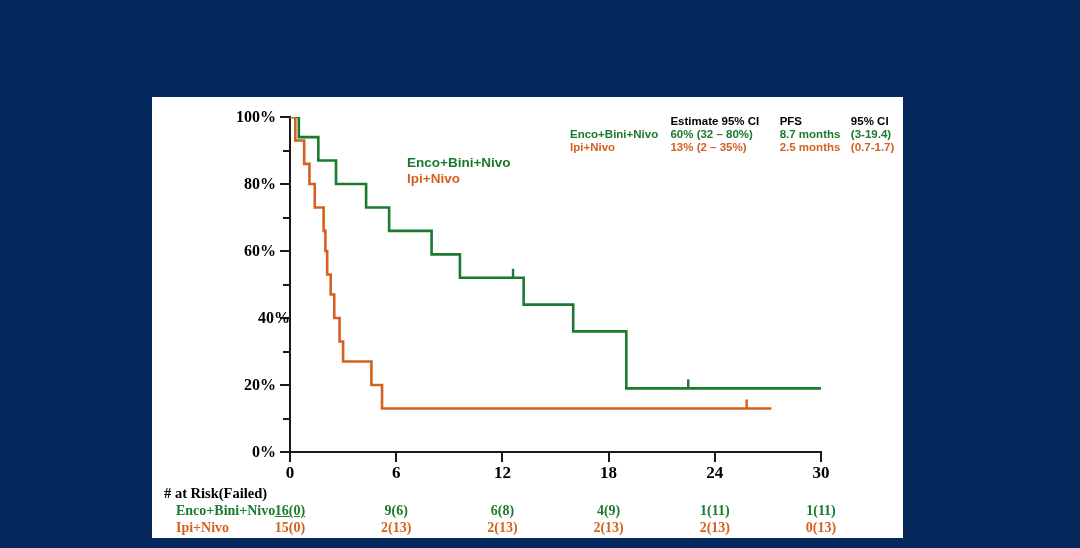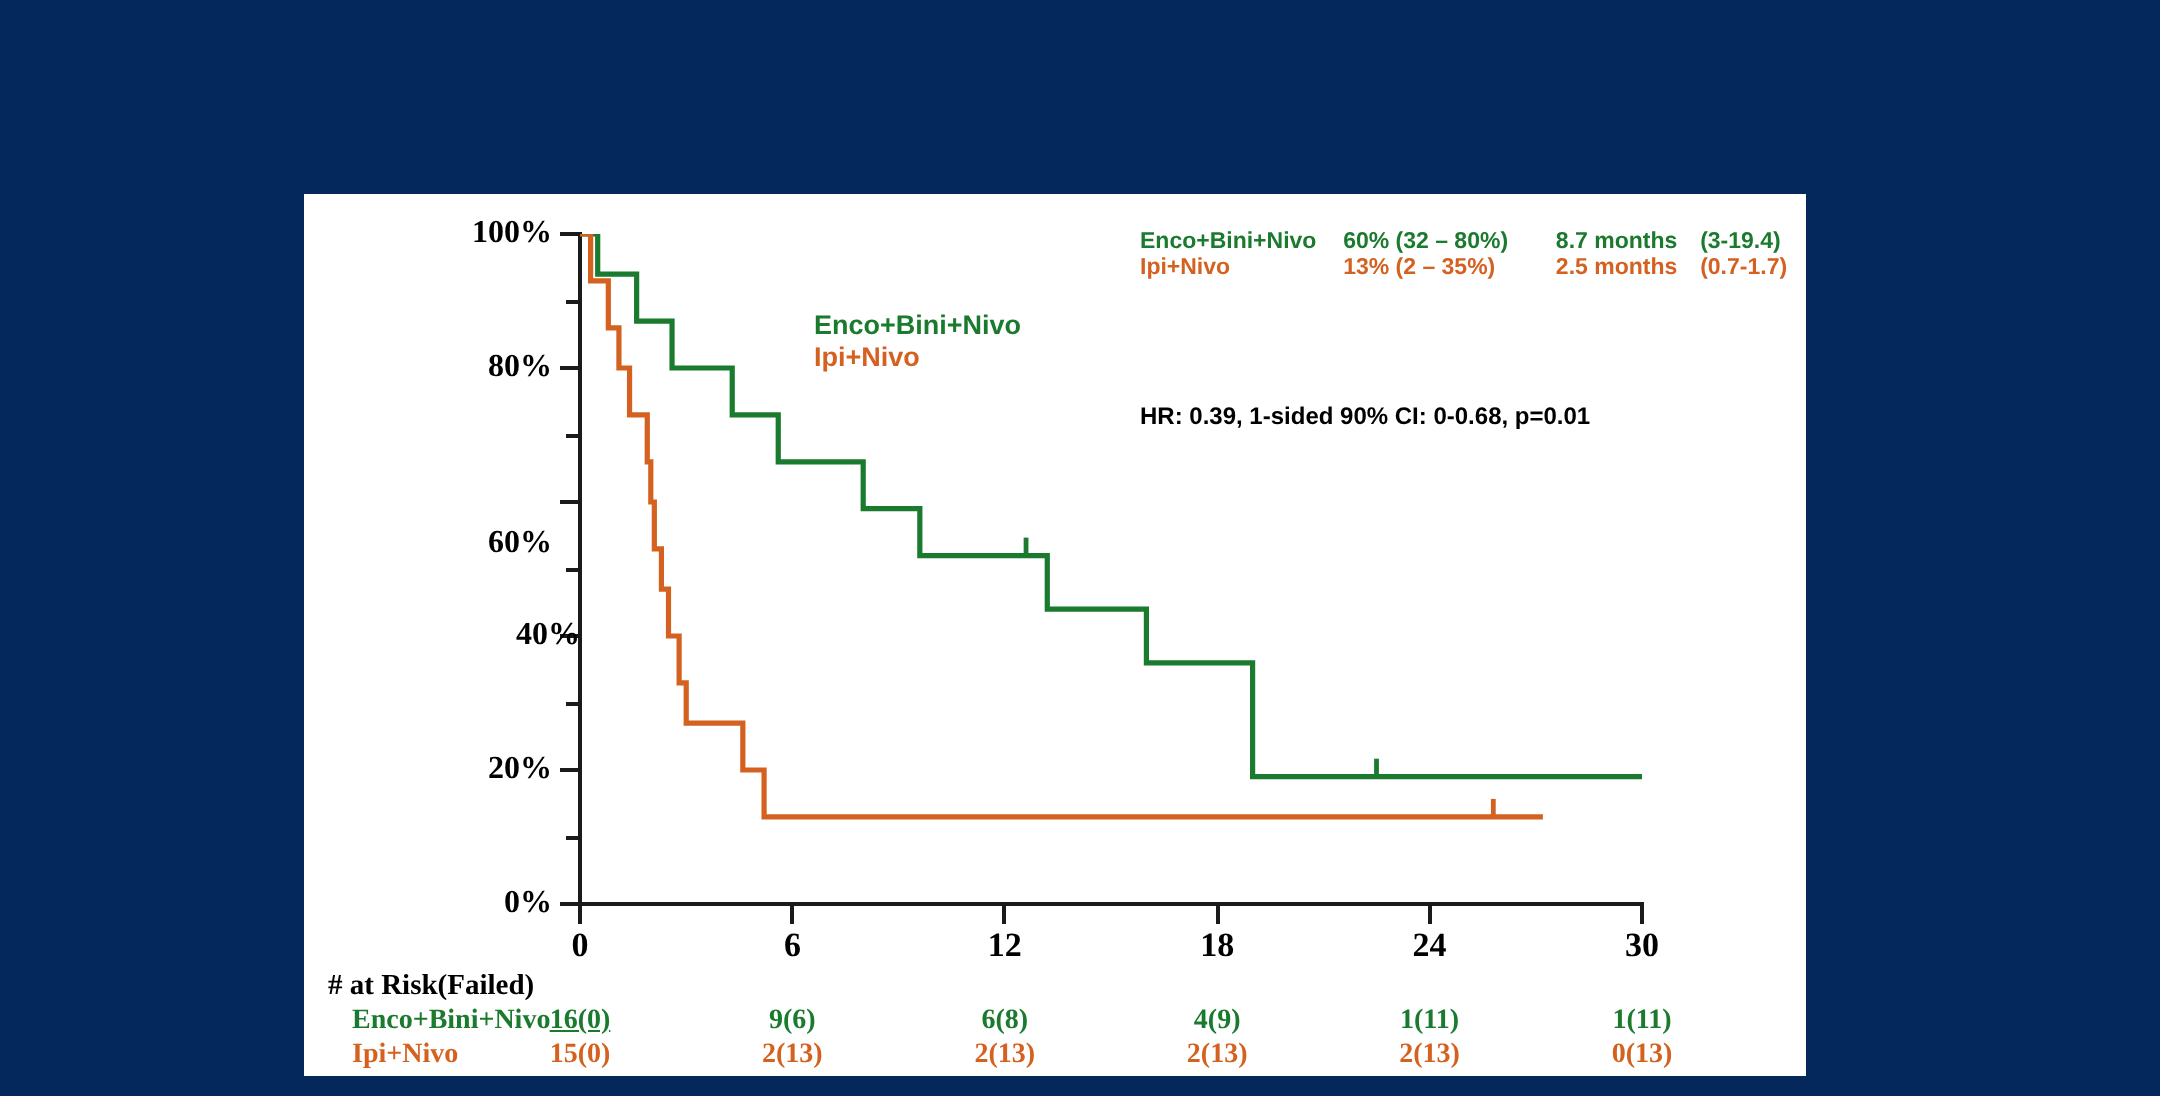--- a/index.html
+++ b/index.html
@@ -121,21 +121,21 @@
         <div class="ytick minor" style="top: 320.5px;"></div>
         <div class="ytick minor" style="top: 253.5px;"></div>
         <div class="ytick minor" style="top: 186.5px;"></div>
         <div class="ytick minor" style="top: 119.5px;"></div>
         <div class="ytick minor" style="top: 52.5px;"></div>
       </div>
     <div id="y-labels">
         <div class="ylabel" style="left: 62px; top: 346px;">0%</div>
         <div class="ylabel" style="left: 62px; top: 279px;">20%</div>
         <div class="ylabel" style="left: 76px; top: 212px;">40%</div>
-        <div class="ylabel" style="left: 62px; top: 145px; margin-top: 21px;">60%</div>
+        <div class="ylabel" style="left: 62px; top: 145px;">60%</div>
         <div class="ylabel" style="left: 62px; top: 78px;">80%</div>
         <div class="ylabel" style="left: 62px; top: 11px;">100%</div>
       </div>
     <div id="x-ticks">
         <div class="xtick" style="left: 137px;"></div>
         <div class="xtick" style="left: 243.2px;"></div>
         <div class="xtick" style="left: 349.4px;"></div>
         <div class="xtick" style="left: 455.6px;"></div>
         <div class="xtick" style="left: 561.8px;"></div>
         <div class="xtick" style="left: 668px;"></div>
@@ -159,36 +159,41 @@
           <line x1="456.66" x2="456.66" y1="282.45" y2="291.45" stroke="#d4611f" stroke-width="2.4"></line>
         </svg>
     </div>
 
     <div class="curve-label" id="legend-green">Enco+Bini+Nivo</div>
     <div class="curve-label" id="legend-orange">Ipi+Nivo</div>
 
     <div id="stats">
       <table>
         <tbody>
+        <tr>
+          <td class="col-name hdr"></td>
+          <td class="col-est hdr">Estimate 95% CI</td>
+          <td class="col-pfs hdr">PFS</td>
+          <td class="col-ci hdr">95% CI</td>
+        </tr>
         <tr class="row-green">
           <td class="col-name">Enco+Bini+Nivo</td>
           <td class="col-est">60% (32 – 80%)</td>
           <td class="col-pfs">8.7 months</td>
           <td class="col-ci">(3-19.4)</td>
         </tr>
         <tr class="row-orange">
           <td class="col-name">Ipi+Nivo</td>
           <td class="col-est">13% (2 – 35%)</td>
           <td class="col-pfs">2.5 months</td>
           <td class="col-ci">(0.7-1.7)</td>
         </tr>
       </tbody>
         </table>
     </div>
-    <div id="hr-line">HR: 0.39, 1-sided 90% CI: 0-0.68, p=0.01</div>
 
     <div id="risk-table">
       <div id="risk-caption"># at Risk(Failed)</div>
       <div class="risk-row" id="risk-row-green">
         <span class="risk-name">Enco+Bini+Nivo</span>
       <span class="risk-val" style="left: 107px; text-decoration: underline;">16(0)</span>
           <span class="risk-val" style="left: 213.2px;">9(6)</span>
           <span class="risk-val" style="left: 319.4px;">6(8)</span>
           <span class="risk-val" style="left: 425.6px;">4(9)</span>
           <span class="risk-val" style="left: 531.8px;">1(11)</span>

